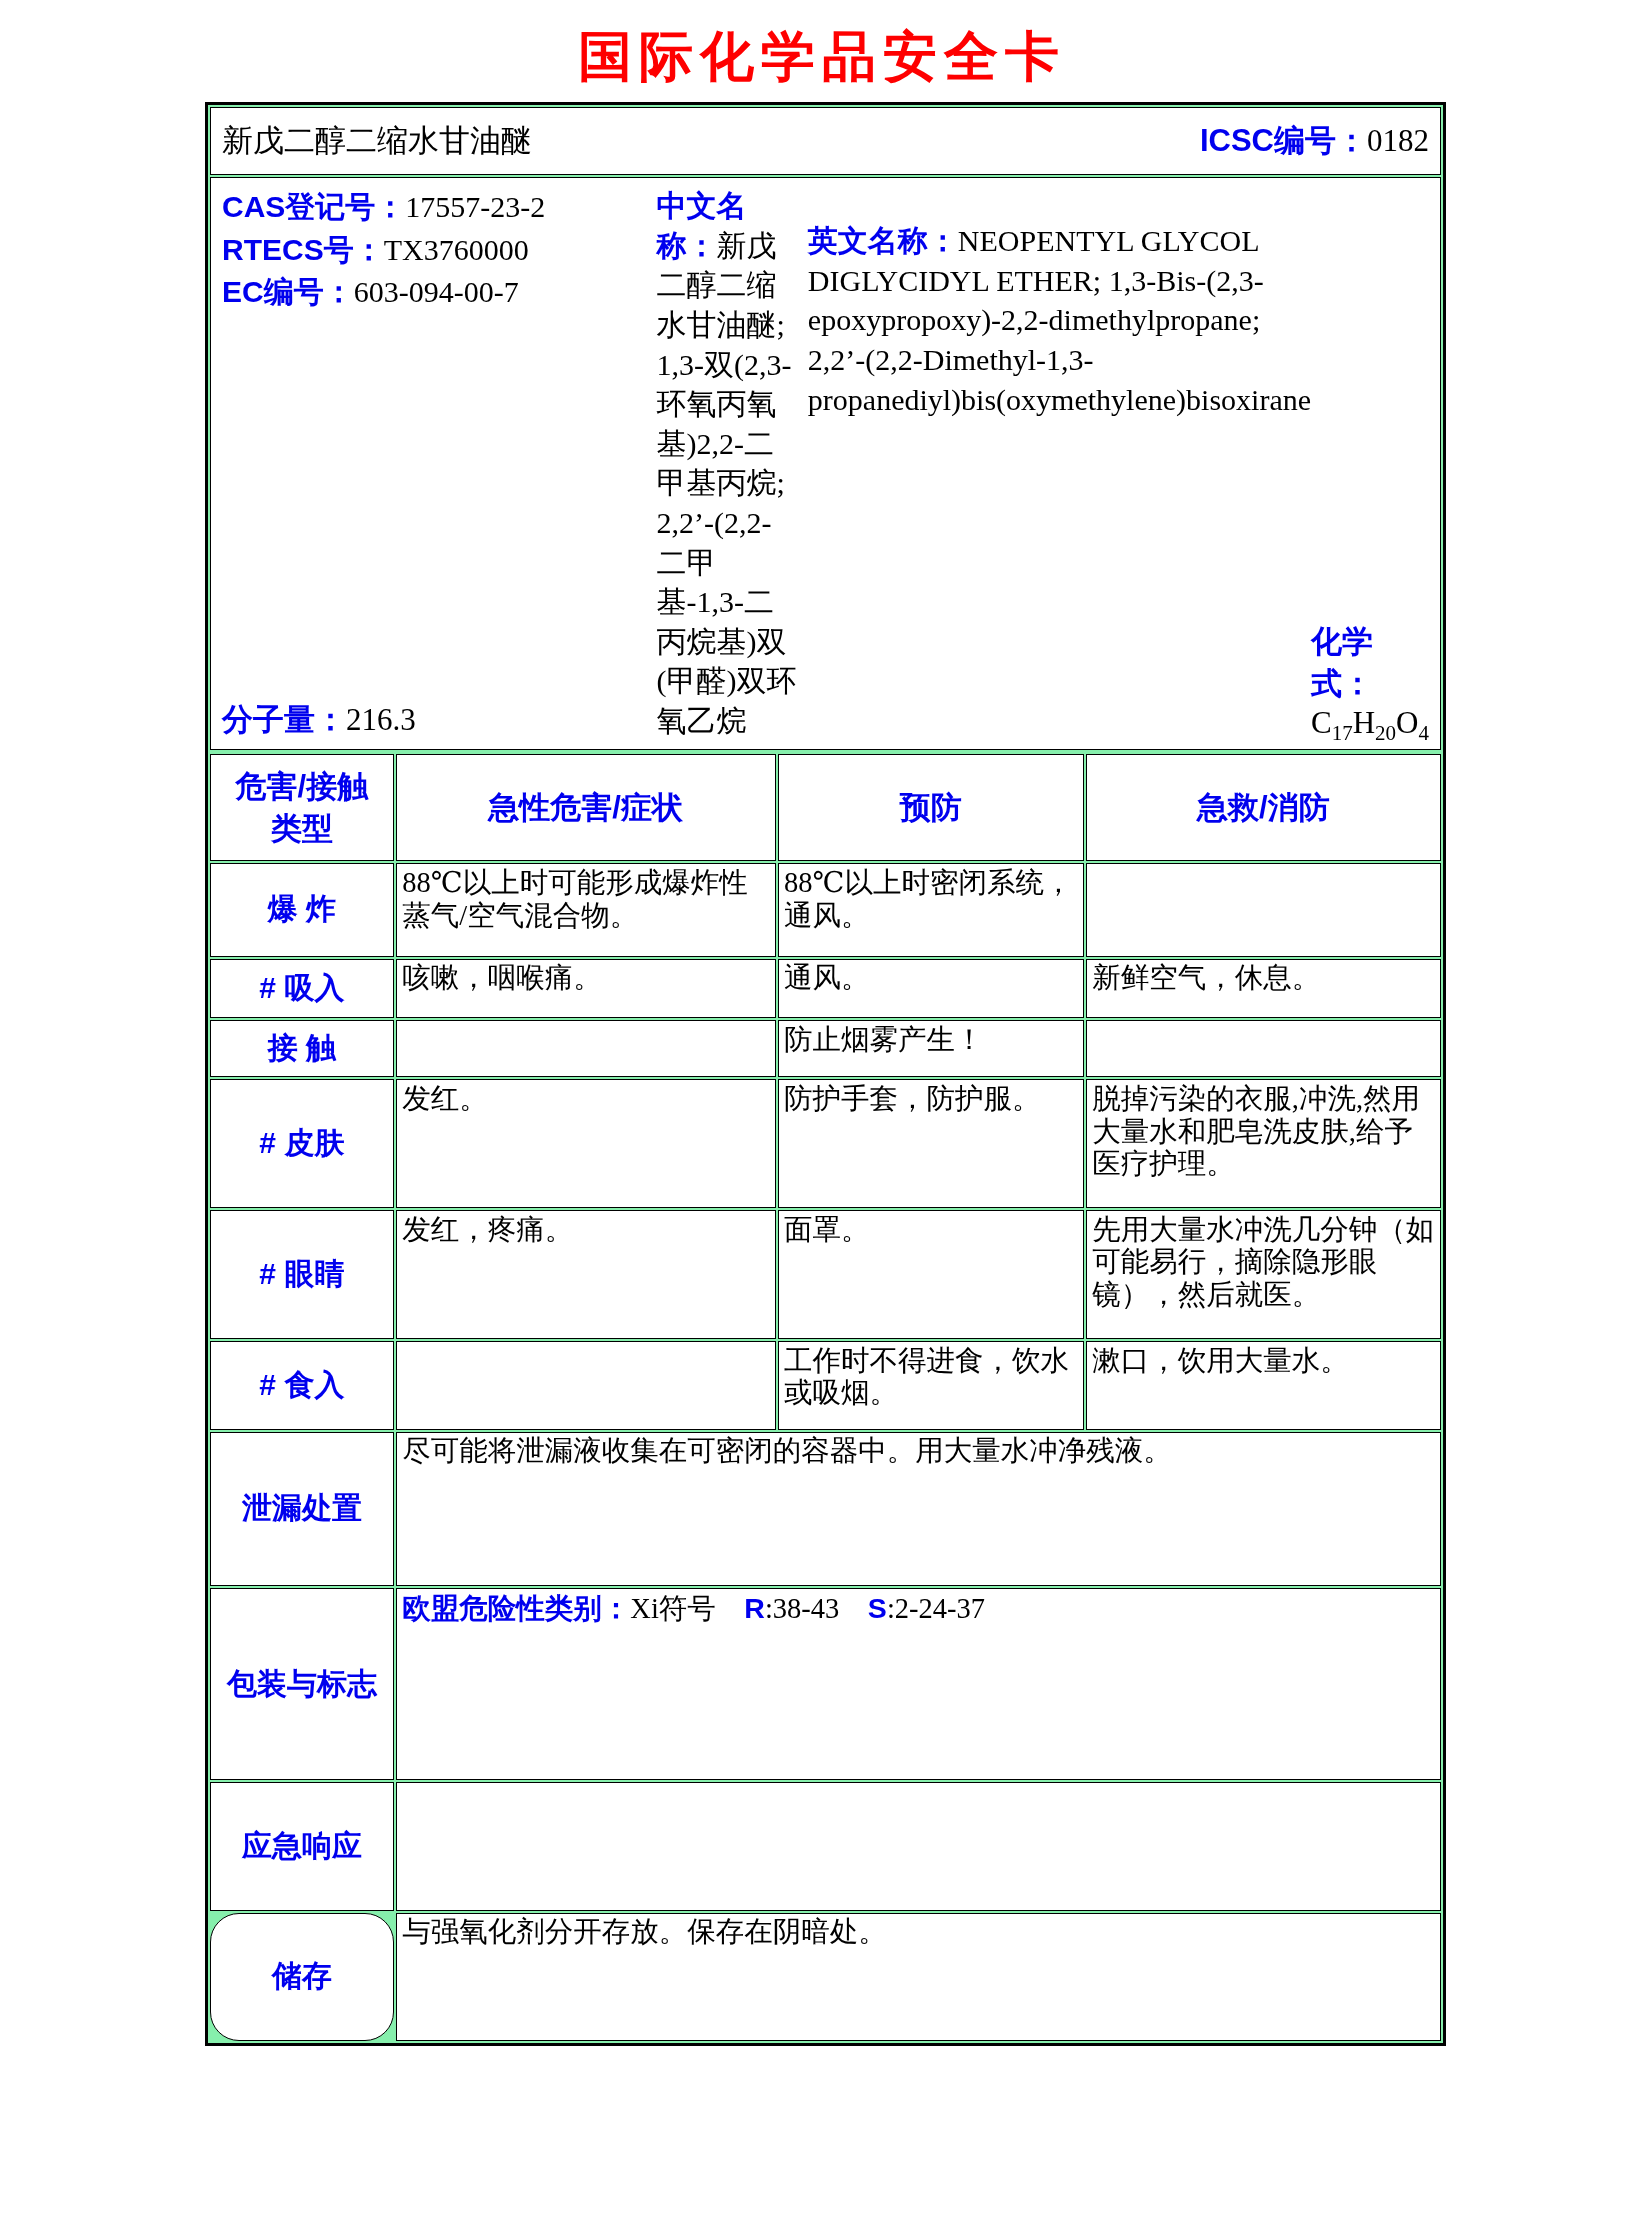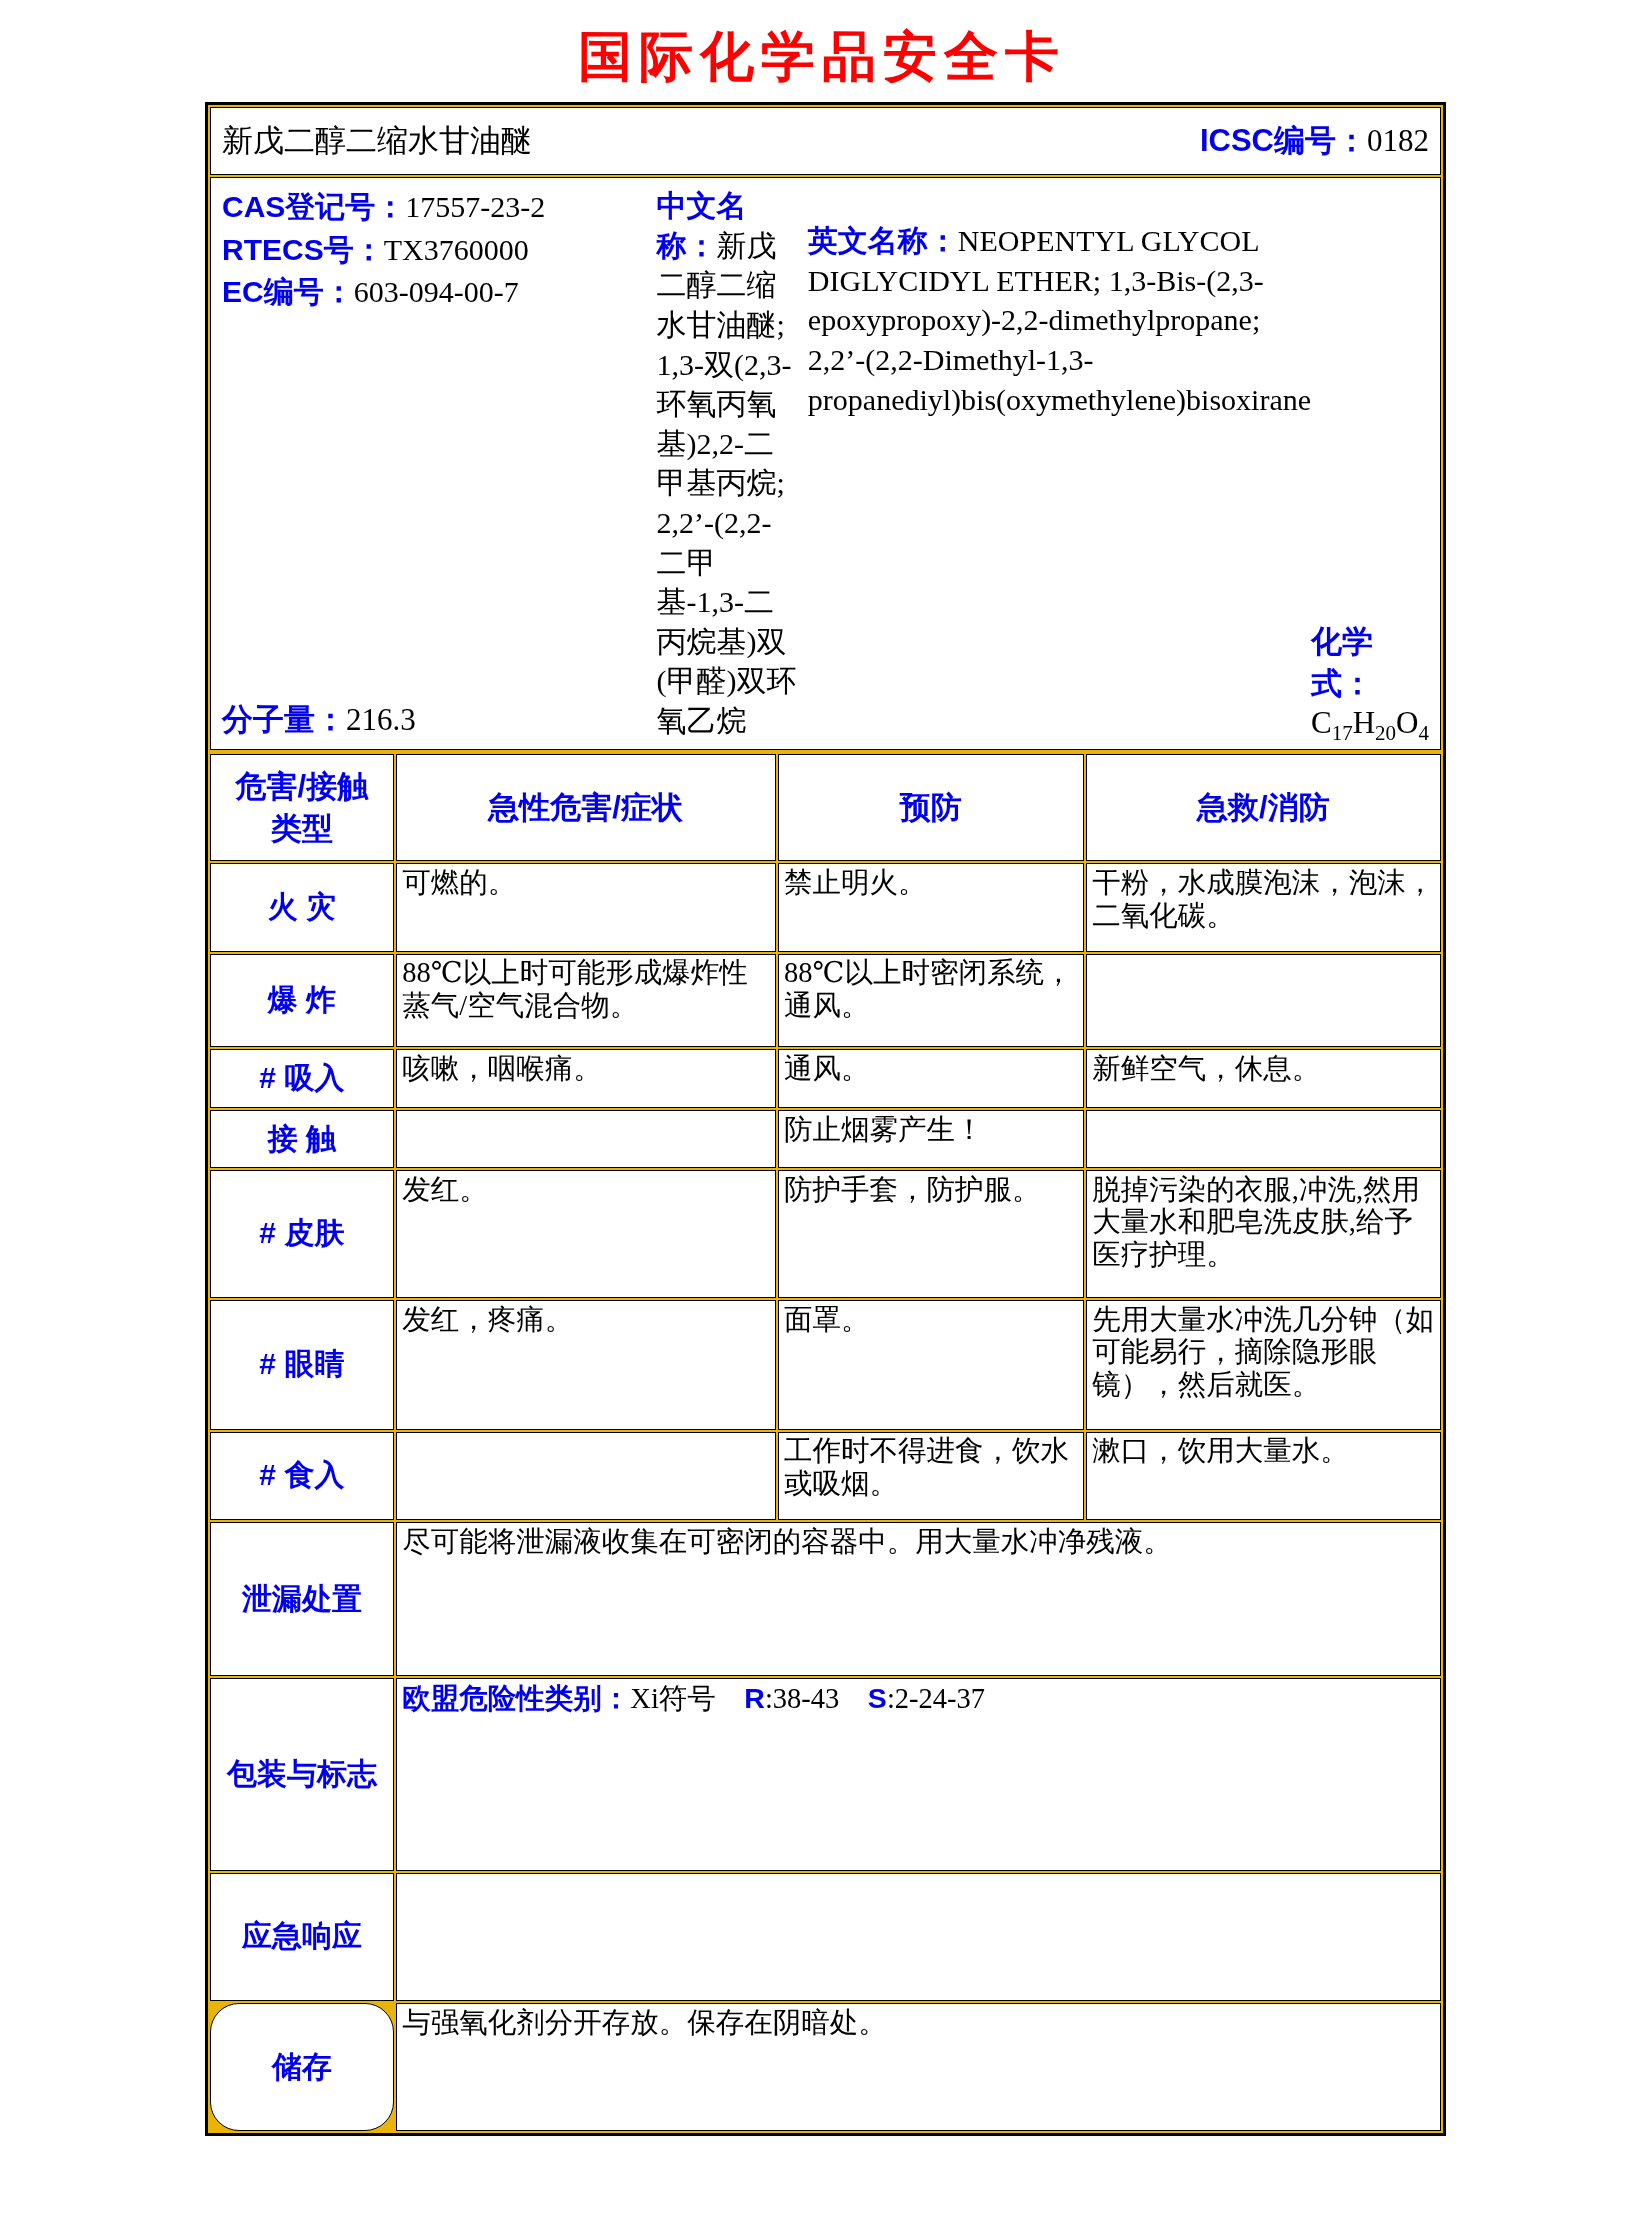--- a/index.html
+++ b/index.html
@@ -17,21 +17,21 @@
     text-align:center;
     font-size:54px;font-weight:bold;color:var(--red);
     letter-spacing:7px;
     margin:21px 0 8px 0;
     font-family:"Liberation Serif","DejaVu Serif",serif;
   }
   .card{
     width:1235px;
     margin-left:205px;
     border:3.5px solid #000;
-    background:#eab308;
+    background:#86efac;
   }
   table{width:100%;border-collapse:separate;border-spacing:2.8px;table-layout:fixed;}
   td,th{border:1.4px solid #000;background:#fff;}
 
   
   .name-cell{height:66px;vertical-align:middle;padding:0 11px;}
   .name-row{display:flex;justify-content:space-between;align-items:center;font-size:31px;}
   .blue{color:var(--blue);font-weight:bold;font-family:"Liberation Sans","DejaVu Sans",sans-serif;}
   .info-cell{height:430px;vertical-align:top;padding:8.3px 11px;}
   .info-flex{display:flex;height:100%;}
@@ -124,26 +124,20 @@
       </colgroup>
       <tbody id="hazard-body">
           <tr>
             <th class="hdr" style="height: 97px;">危害/接触
 类型</th>
             <th class="hdr" style="height: 97px;">急性危害/症状</th>
             <th class="hdr" style="height: 97px;">预防</th>
             <th class="hdr" style="height: 97px;">急救/消防</th>
           </tr>
           <tr>
-            <th class="rowlabel" style="height: 78px;">火 灾</th>
-            <td class="content">可燃的。</td>
-            <td class="content">禁止明火。</td>
-            <td class="content">干粉，水成膜泡沫，泡沫，二氧化碳。</td>
-          </tr>
-          <tr>
             <th class="rowlabel" style="height: 83px;">爆 炸</th>
             <td class="content">88℃以上时可能形成爆炸性蒸气/空气混合物。</td>
             <td class="content">88℃以上时密闭系统，通风。</td>
             <td class="content"></td>
           </tr>
           <tr>
             <th class="rowlabel" style="height: 49px;"># 吸入</th>
             <td class="content">咳嗽，咽喉痛。</td>
             <td class="content">通风。</td>
             <td class="content">新鲜空气，休息。</td>

